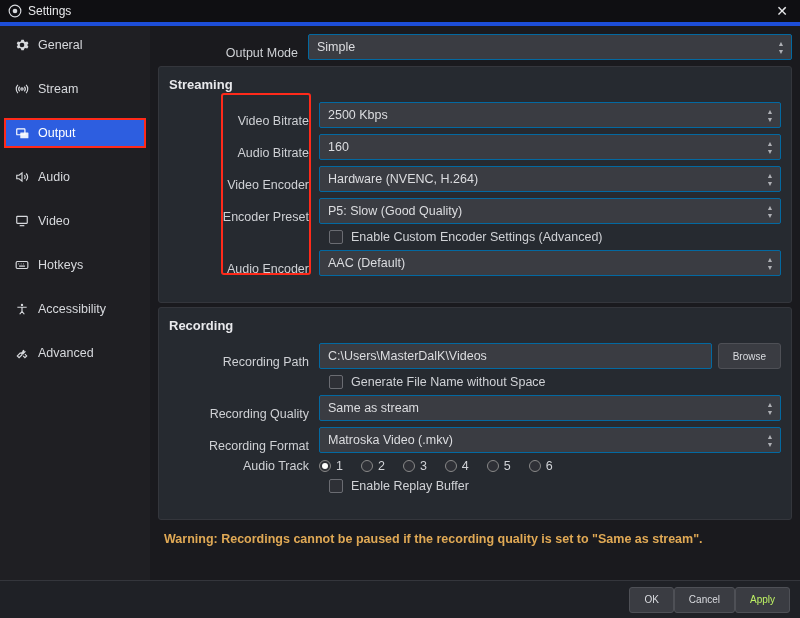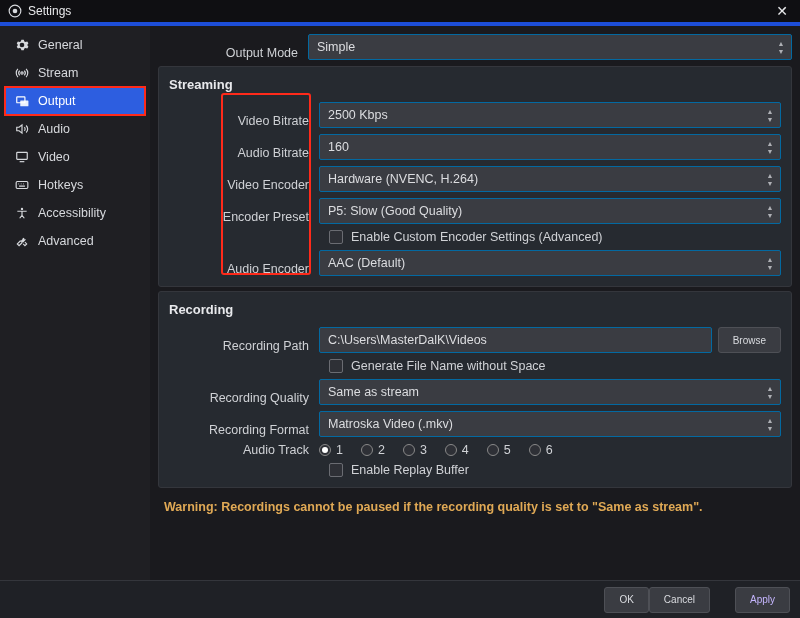--- a/index.html
+++ b/index.html
@@ -25,21 +25,21 @@
   .title-icon svg { width: 14px; height: 14px; display: block; }
   .titlebar-title { font-size: 12px; color: #e8e9eb; }
   .title-close { font-size: 14px; color: #e8e9eb; cursor: pointer; padding: 2px 6px; }
   .main { display: flex; height: calc(100% - 26px - 38px); }
   .sidebar {
     width: 150px;
     background: #1f1f23;
     padding: 6px 6px;
     display: flex;
     flex-direction: column;
-    gap: 2px;
+    gap: 18px;
   }
   .sidebar-item {
     display: flex;
     align-items: center;
     gap: 8px;
     padding: 6px 8px;
     border-radius: 3px;
     cursor: pointer;
     color: #d7d9dd;
   }
@@ -94,21 +94,21 @@
     display: flex;
     flex-direction: column;
     justify-content: center;
     gap: 1px;
   }
   .spinner .caret { font-size: 7px; color: #aeb0b5; line-height: 7px; text-align: center; }
   .section {
     background: #262a30;
     border: 1px solid #34363c;
     border-radius: 3px;
-    padding: 10px 10px 4px 10px;
+    padding: 10px 10px 20px 10px;
     margin-top: 4px;
   }
   .section-title {
     font-size: 13px;
     font-weight: 600;
     color: #e8e9ec;
     margin-bottom: 10px;
   }
   .checkbox-row {
     display: flex;
@@ -166,21 +166,21 @@
   .footer {
     height: 38px;
     border-top: 1px solid #34363c;
     display: flex;
     align-items: center;
     justify-content: flex-end;
     gap: 0;
     padding: 0 10px;
     background: #1f2126;
   }
-  .footer .btn.disabled { color: #c4b5fd; margin-left: 25px; }
+  .footer .btn.disabled { color: #bef264; }
   .warning {
     color: #e0a955;
     font-size: 12.5px;
     font-weight: 600;
     padding: 12px 0 6px 6px;
   }
 </style>
 </head>
 <body>
 

